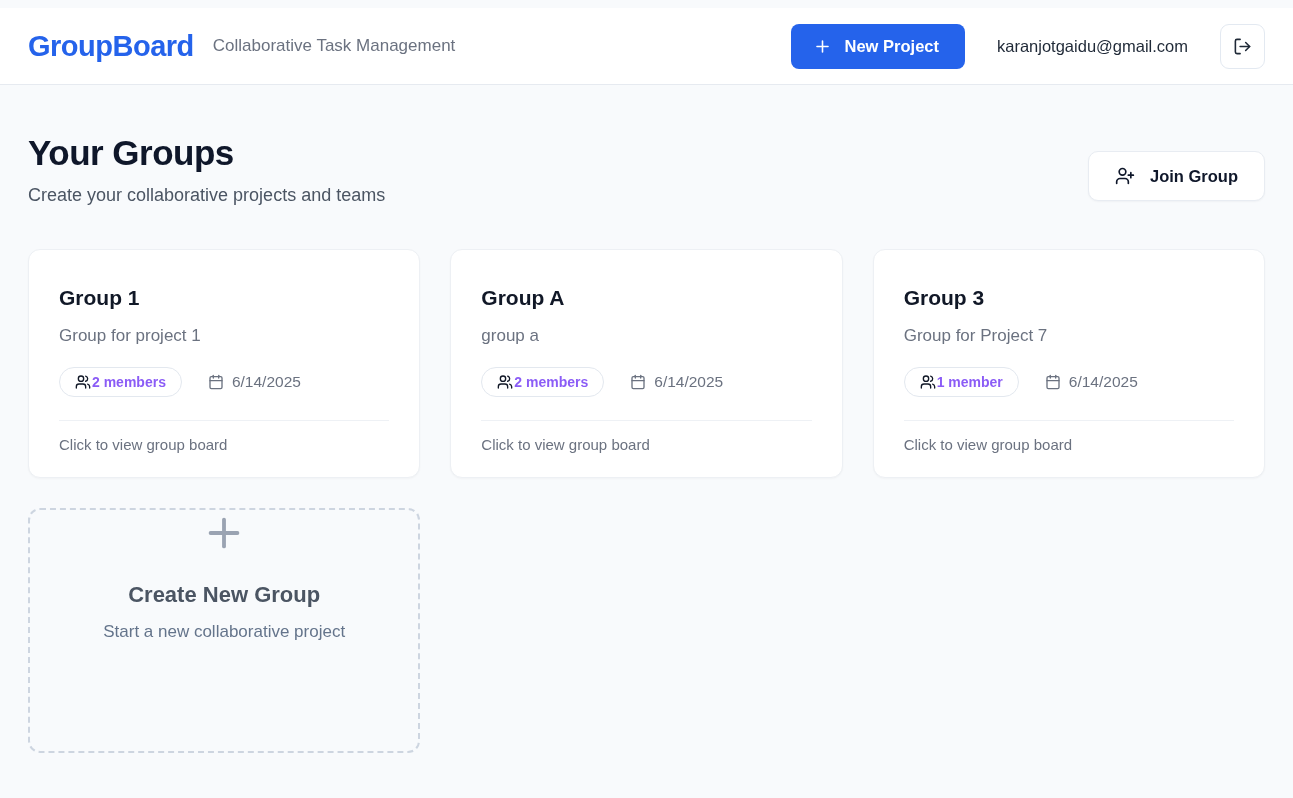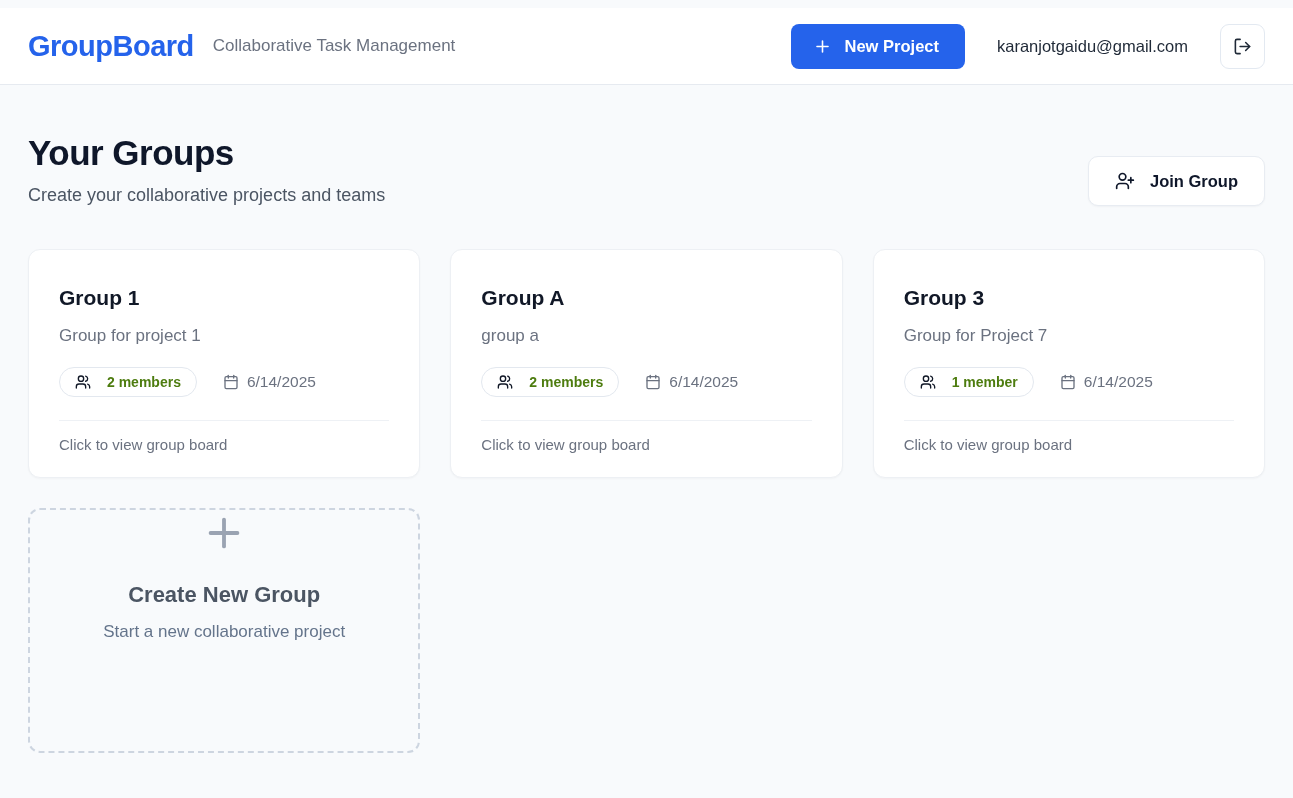--- a/index.html
+++ b/index.html
@@ -66,21 +66,21 @@
     align-items: center;
     justify-content: center;
     cursor: pointer;
   }
   
   .main {
     padding: 48px 28px 0 28px;
   }
   .page-head {
     display: flex;
-    align-items: flex-end;
+    align-items: center;
     justify-content: space-between;
   }
   .page-title {
     font-size: 35px;
     font-weight: 800;
     color: #0f172a;
     letter-spacing: -0.5px;
   }
   .page-subtitle {
     margin-top: 12px;
@@ -131,27 +131,27 @@
   }
   .card-meta {
     margin-top: 21px;
     display: flex;
     align-items: center;
     gap: 26px;
   }
   .badge {
     display: flex;
     align-items: center;
-    gap: 16px;
+    gap: 1px;
     border: 1px solid #e3e8ef;
     border-radius: 999px;
     padding: 6px 15px;
     font-size: 14px;
     font-weight: 700;
-    color: #4d7c0f;
+    color: #8b5cf6;
     background: #ffffff;
   }
   .date {
     display: flex;
     align-items: center;
     gap: 8px;
     font-size: 15.5px;
     color: #6b7280;
   }
   .card-divider {

